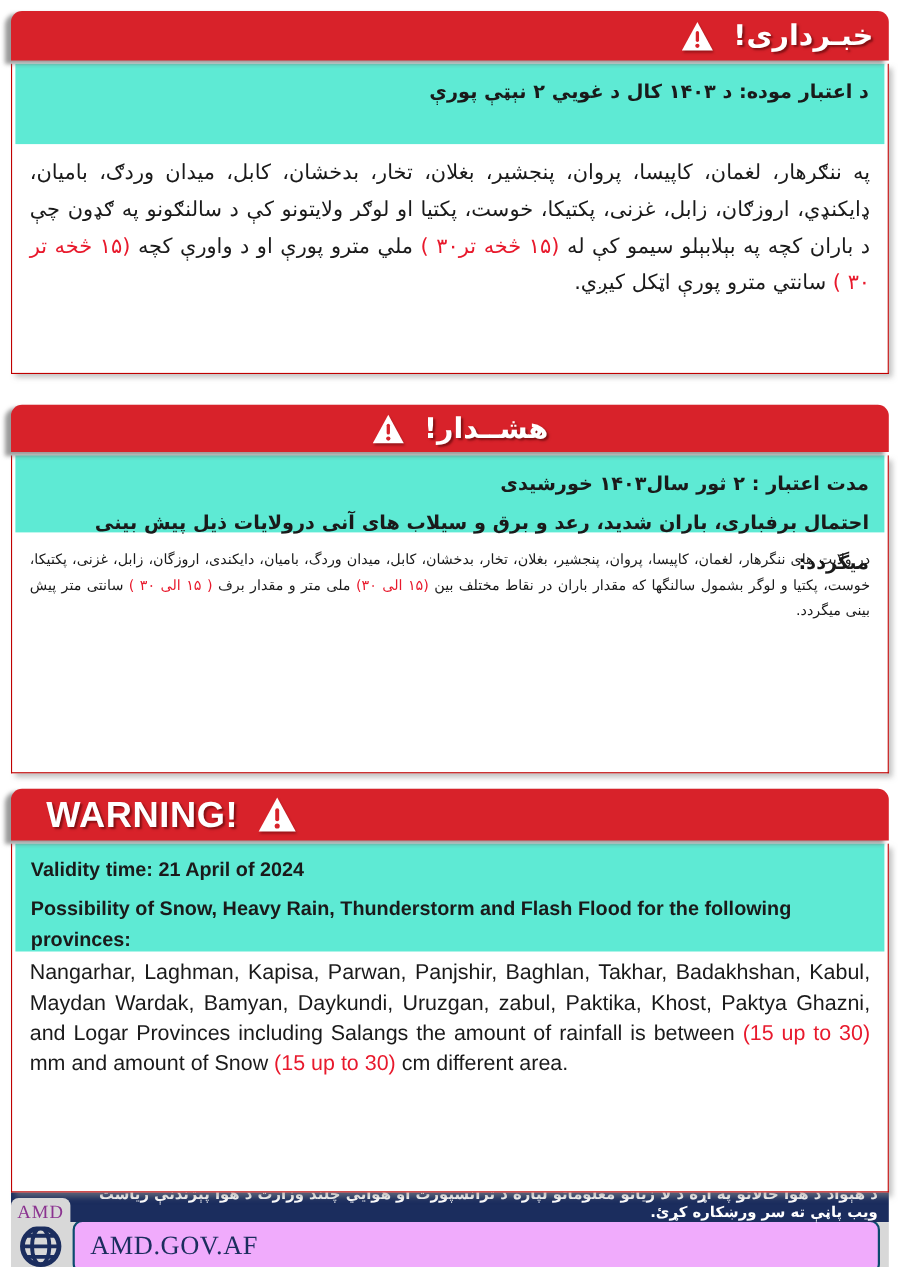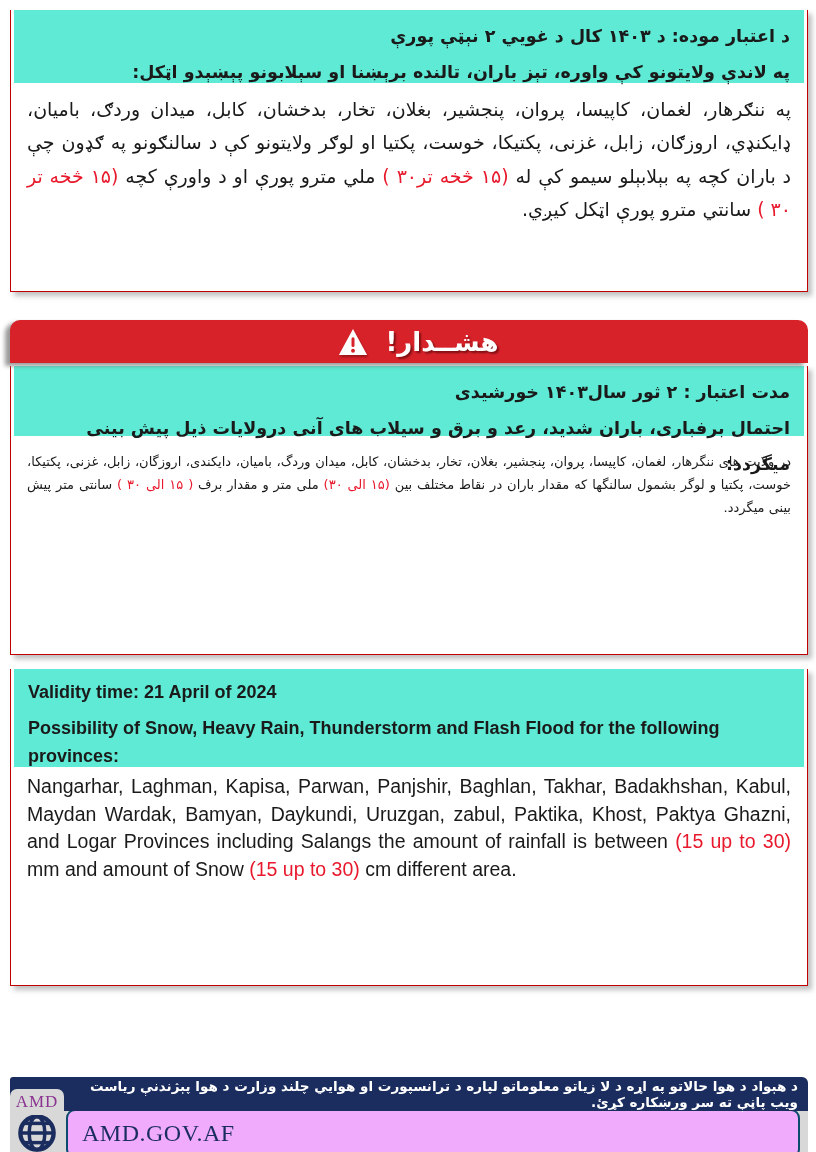--- a/index.html
+++ b/index.html
@@ -102,24 +102,33 @@
     font-family: "Liberation Serif", serif;
     font-size: 24px; color: #1b2d5e; letter-spacing: 0.5px;
   }
 </style>
 </head>
 <body>
 
 <div class="page">
 
   <section class="sec" id="sec1">
+    <div class="sec-header rtl">
+      <span class="sec-title">خبـرداری!</span>
+      <span class="warn-icon">
+        <svg viewBox="0 0 100 92">
+            <path d="M50 3 L97 89 L3 89 Z" fill="#ffffff"></path>
+            <rect x="45" y="30" width="10" height="33" rx="5" fill="#d8222a"></rect>
+            <circle cx="50" cy="75" r="6.5" fill="#d8222a"></circle>
+          </svg>
+      </span>
+    </div>
     <div class="sec-box">
       <div class="subhead rtl">
         <div class="sub-line">د اعتبار موده:  د ۱۴۰۳ کال د غویي ۲ نېټې پورې</div>
-        <div class="sub-line">په لاندې ولایتونو کې واوره،  تېز باران، تالنده برېښنا او سېلابونو پېښېدو اټکل:</div>
       </div>
       <div class="bodytext rtl"><span>په ننګرهار، لغمان، کاپیسا، پروان، پنجشیر، بغلان، تخار، بدخشان، کابل، میدان وردګ، بامیان، ډایکنډي، اروزګان، زابل، غزنی، پکتیکا، خوست، پکتیا او لوګر ولایتونو کې د سالنګونو په ګډون چې د باران کچه په بېلابېلو سیمو کې له </span><span class="hl">(۱۵ څخه تر۳۰ )</span><span> ملي مترو پورې  او د واورې کچه   </span><span class="hl">(۱۵ څخه تر ۳۰ )</span><span> سانتي مترو پورې اټکل کیږي.</span></div>
     </div>
   </section>
 
   <section class="sec" id="sec2">
     <div class="sec-header rtl">
       <span class="sec-title">هشــدار!</span>
       <span class="warn-icon">
         <svg viewBox="0 0 100 92">
@@ -132,20 +141,30 @@
     <div class="sec-box">
       <div class="subhead rtl">
         <div class="sub-line">مدت اعتبار : ۲ ثور سال۱۴۰۳  خورشیدی</div>
         <div class="sub-line">احتمال برفباری،  باران شدید، رعد و برق و سیلاب های  آنی درولایات  ذیل پیش بینی میگردد:</div>
       </div>
       <div class="bodytext rtl"><span>در ولایت های ننگرهار، لغمان، کاپیسا، پروان، پنجشیر، بغلان، تخار، بدخشان، کابل، میدان وردگ، بامیان، دایکندی، اروزگان، زابل، غزنی، پکتیکا، خوست، پکتیا و لوگر بشمول سالنگها که مقدار  باران در نقاط مختلف بین  </span><span class="hl">(۱۵ الی ۳۰)</span><span> ملی متر و مقدار برف </span><span class="hl">( ۱۵ الی ۳۰ )</span><span> سانتی متر پیش بینی میگردد.</span></div>
     </div>
   </section>
 
   <section class="sec" id="sec3">
+    <div class="sec-header ltr">
+      <span class="sec-title">WARNING!</span>
+      <span class="warn-icon">
+        <svg viewBox="0 0 100 92">
+            <path d="M50 3 L97 89 L3 89 Z" fill="#ffffff"></path>
+            <rect x="45" y="30" width="10" height="33" rx="5" fill="#d8222a"></rect>
+            <circle cx="50" cy="75" r="6.5" fill="#d8222a"></circle>
+          </svg>
+      </span>
+    </div>
     <div class="sec-box">
       <div class="subhead ltr">
         <div class="sub-line">Validity time: 21 April of 2024</div>
         <div class="sub-line">Possibility of Snow, Heavy Rain, Thunderstorm and Flash Flood for the following provinces:</div>
       </div>
       <div class="bodytext ltr"><span>Nangarhar, Laghman, Kapisa, Parwan, Panjshir, Baghlan, Takhar, Badakhshan, Kabul, Maydan Wardak, Bamyan, Daykundi, Uruzgan, zabul, Paktika, Khost, Paktya  Ghazni, and Logar Provinces including Salangs the amount of rainfall is between </span><span class="hl">(15 up to 30)</span><span> mm and amount of Snow </span><span class="hl">(15 up to 30)</span><span> cm different  area.</span></div>
     </div>
   </section>
 
   <div class="footer">

